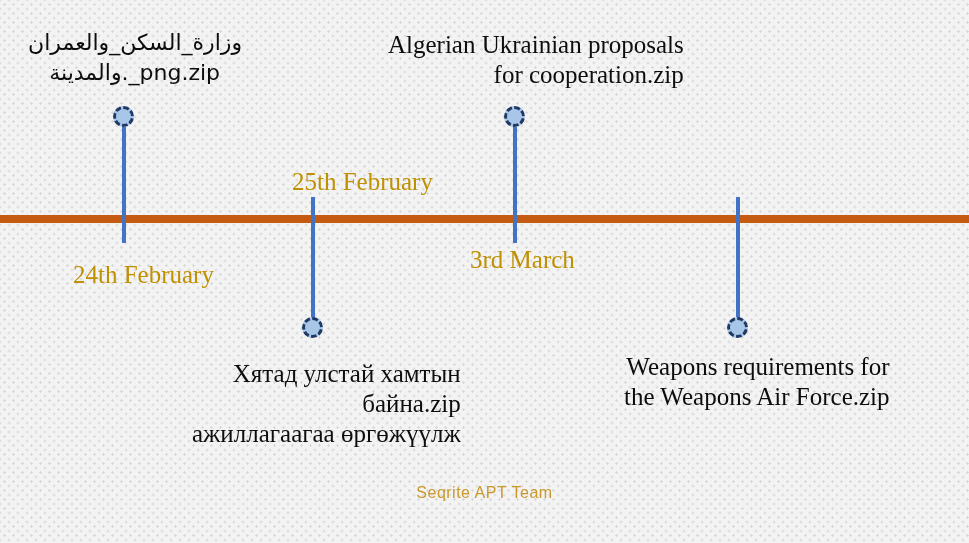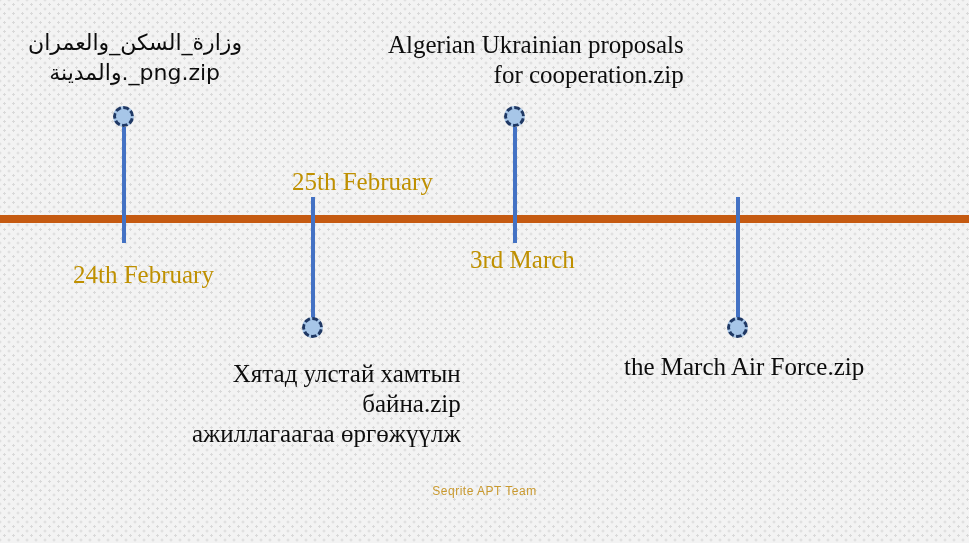--- a/index.html
+++ b/index.html
@@ -57,21 +57,21 @@
     direction: ltr;
     width: 192px;
   }
   .footer-credit {
     position: absolute;
     left: 0; top: 484px;
     width: 969px;
     text-align: center;
     color: #c9992e;
     font-family: "Liberation Sans", sans-serif;
-    font-size: 12px;
+    font-size: 16px;
     letter-spacing: 0.5px;
   }
 </style>
 </head>
 <body>
 
 <div class="slide">
 
   <div class="timeline-bar"></div>
 
@@ -96,18 +96,19 @@
     <div>Algerian Ukrainian proposals</div>
     <div>for cooperation.zip</div>
   </div>
   <div class="marker" style="left:504px; top:106px;"></div>
   <div class="connector" style="left:513px; top:127px; height:116px;"></div>
   <div class="date-label" style="left:470px; top:246px;text-align:center;">3rd March</div>
 
   <div class="connector" style="left:736px; top:197px; height:122px;"></div>
   <div class="marker" style="left:727px; top:317px;"></div>
   <div class="file-label" style="left:624px; top:352px;">
-    <div>the March Air Force.zip</div>
+    <div>Weapons requirements for</div>
+    <div>the Weapons Air Force.zip</div>
   </div>
 
   <div class="footer-credit">Seqrite APT Team</div>
 
 </div>
 
 </body></html>

